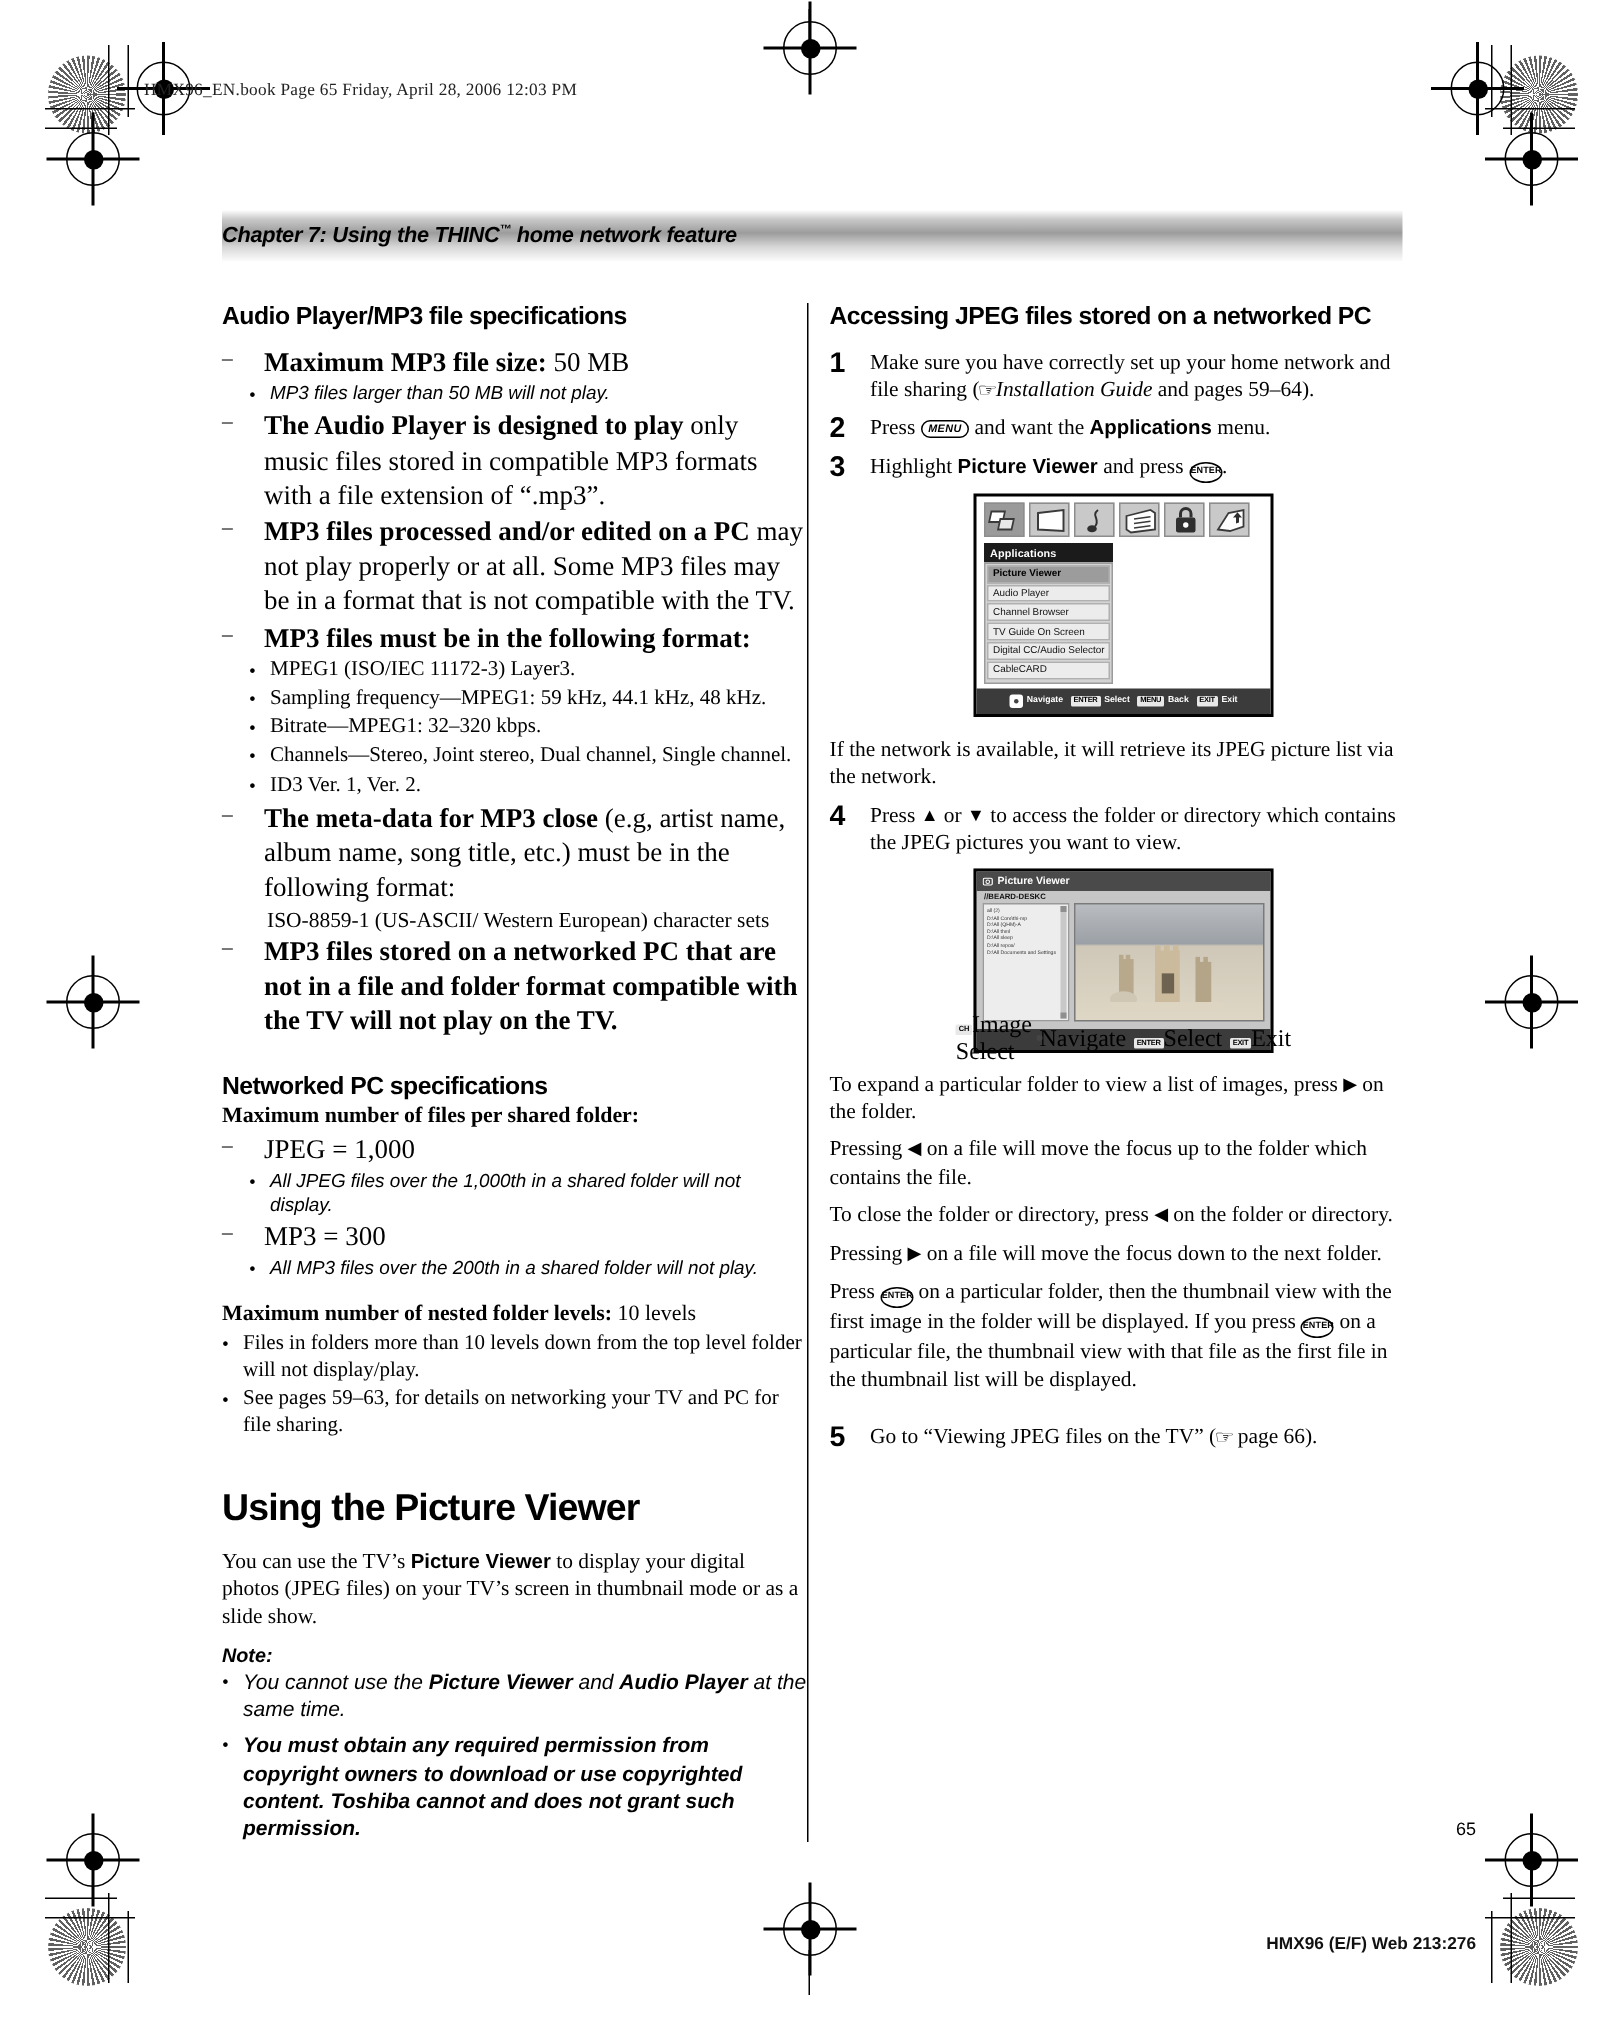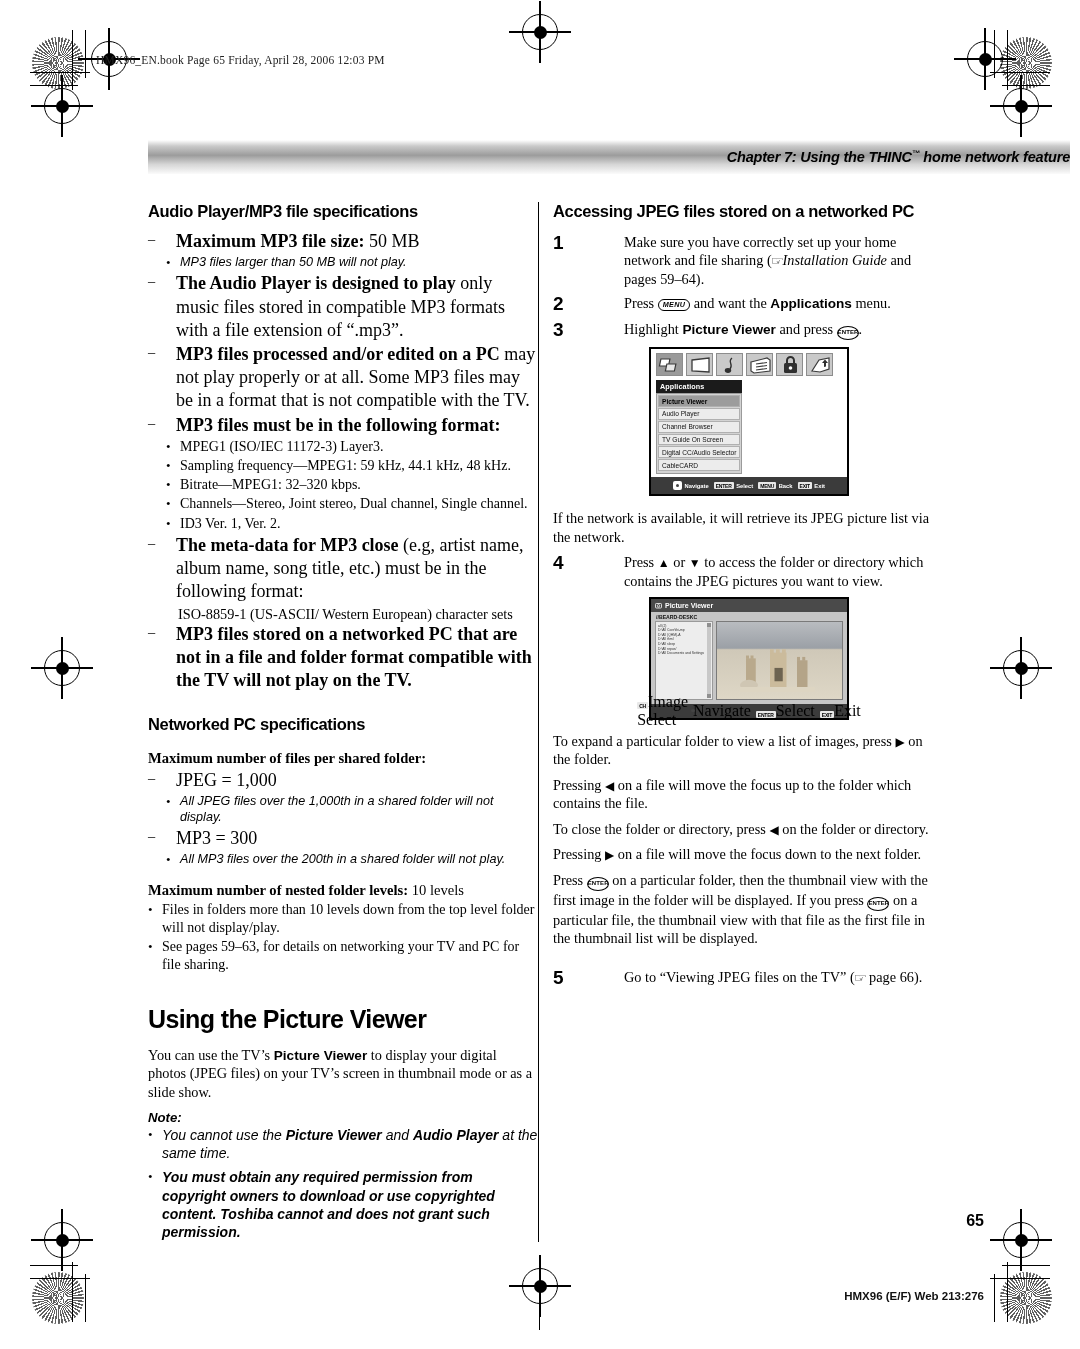--- a/index.html
+++ b/index.html
@@ -15,34 +15,34 @@
     background:
       repeating-conic-gradient(#444 0deg 4deg,#fff 4deg 8deg);
     opacity:.85;}
   .cmark{position:absolute;background:#000;}
 
   
   .book-id{position:absolute;left:96px;top:54px;font-family:"Liberation Serif",serif;font-size:11.5px;color:#222;letter-spacing:.2px;}
 
   .content{position:absolute;left:148px;top:140px;width:786px;}
 
-  .chapter-bar{position:relative;height:34px;width:922px;
+  .chapter-bar{position:relative;height:34px;width:787px;
     background:linear-gradient(to bottom,#ffffff 0%,#c9c9c9 18%,#9c9c9c 45%,#d6d6d6 72%,#fbfbfb 100%);
-    display:flex;align-items:center;justify-content:flex-end;}
+    display:flex;align-items:center;justify-content:flex-start;}
   .chapter-bar .txt{font-family:"Liberation Sans",sans-serif;font-weight:bold;font-style:italic;
     font-size:14.5px;color:#000;letter-spacing:-0.2px;}
   .chapter-bar .tm{font-size:8px;vertical-align:super;}
 
   .cols{display:flex;margin-top:28px;}
   .col-left{width:390px;}
   .col-div{width:1px;background:#000;margin:0 14px 0 0;align-self:stretch;}
   .col-right{width:381px;}
 
   h2.sec{font-family:"Liberation Sans",sans-serif;font-weight:bold;font-size:16.5px;margin:0 0 9px 0;letter-spacing:-0.35px;}
-  h2.sec2{font-family:"Liberation Sans",sans-serif;font-weight:bold;font-size:16.5px;margin:22px 0 16px 0;letter-spacing:-0.35px;}
+  h2.sec2{font-family:"Liberation Sans",sans-serif;font-weight:bold;font-size:16.5px;margin:22px 0 2px 0;letter-spacing:-0.35px;}
   h1.big{font-family:"Liberation Sans",sans-serif;font-weight:bold;font-size:25px;margin:30px 0 12px 0;letter-spacing:-0.6px;}
 
   p,li,div.txt{font-size:14.3px;line-height:1.29;margin:0;}
   b,strong{font-weight:bold;}
 
   
   .dash{display:flex;margin-bottom:1px;}
   .dash .mk{width:16px;flex:0 0 16px;font-size:14.3px;line-height:1.29;}
   .dash .bd{flex:1;font-size:18px;line-height:1.29;margin-left:12px;}
   
@@ -51,21 +51,21 @@
   .bull .bd{flex:1;font-size:14px;line-height:1.3;}
   .bull.italic .bd{font-family:"Liberation Sans",sans-serif;font-style:italic;font-size:12.6px;line-height:1.3;}
   .bull.plain0{margin-left:0;}
   .indent{margin-left:30px;}
 
   .sub-bold{font-family:"Liberation Serif",serif;font-weight:bold;font-size:14.6px;margin:14px 0 2px 0;}
 
   
   .step{display:flex;margin-bottom:6px;}
   .step .n{font-family:"Liberation Sans",sans-serif;font-weight:bold;font-size:19px;width:27px;flex:0 0 27px;line-height:1.05;}
-  .step .bd{flex:1;font-size:14.3px;line-height:1.29;margin-left:44px;}
+  .step .bd{flex:1;font-size:14.3px;line-height:1.29;}
   .para0{font-size:14.3px;line-height:1.29;margin:0 0 7px 0;}
 
   .note-lbl{font-family:"Liberation Sans",sans-serif;font-weight:bold;font-style:italic;font-size:13.2px;}
   .note-it{font-family:"Liberation Sans",sans-serif;font-style:italic;font-size:13.2px;line-height:1.32;}
   .note-bold-it{font-family:"Liberation Sans",sans-serif;font-style:italic;font-weight:bold;font-size:13.2px;line-height:1.32;}
 
   
   .key{display:inline-block;border:1.4px solid #000;border-radius:9px;background:#fff;
     font-family:"Liberation Sans",sans-serif;font-weight:bold;font-size:7.2px;
     padding:0 4px;line-height:10px;vertical-align:1px;font-style:italic;letter-spacing:.3px;}
@@ -106,21 +106,21 @@
   .pv-tree .row{font-family:"Liberation Sans",sans-serif;font-size:3.4px;color:#333;line-height:4.6px;white-space:nowrap;}
   .pv-scroll{position:absolute;right:1px;top:1px;bottom:1px;width:4px;background:#c8c8c8;}
   .pv-scroll .ar{position:absolute;left:0;width:4px;height:4px;background:#8f8f8f;}
   .pv-img{flex:1;border:1px solid #7a7a7a;position:relative;overflow:hidden;
      background:linear-gradient(to bottom,#b9bcc0 0%,#9ba0a6 34%,#cfc8b8 36%,#ded7c6 100%);}
   .castle{position:absolute;left:18%;bottom:8%;width:60%;height:62%;}
   .pv-bot{position:absolute;left:0;right:0;bottom:0;height:14px;background:#3b3b3b;
     display:flex;align-items:center;justify-content:center;gap:5px;}
 
   
-  .pageno{position:absolute;right:96px;top:1212px;font-family:"Liberation Sans",sans-serif;font-weight:bold;font-size:16px;}
+  .pageno{position:absolute;right:96px;top:1212px;font-family:"Liberation Sans",sans-serif;font-weight:normal;font-size:12px;}
   .footer{position:absolute;right:96px;top:1290px;font-family:"Liberation Sans",sans-serif;font-weight:bold;font-size:11.5px;color:#111;}
 </style>
 </head>
 <body>
 
 <div>
   <div class="starburst" style="left:32px;top:37px;"></div>
   <div class="starburst" style="left:1000px;top:37px;"></div>
   <div class="starburst" style="left:32px;top:1272px;"></div>
   <div class="starburst" style="left:1000px;top:1272px;"></div>

